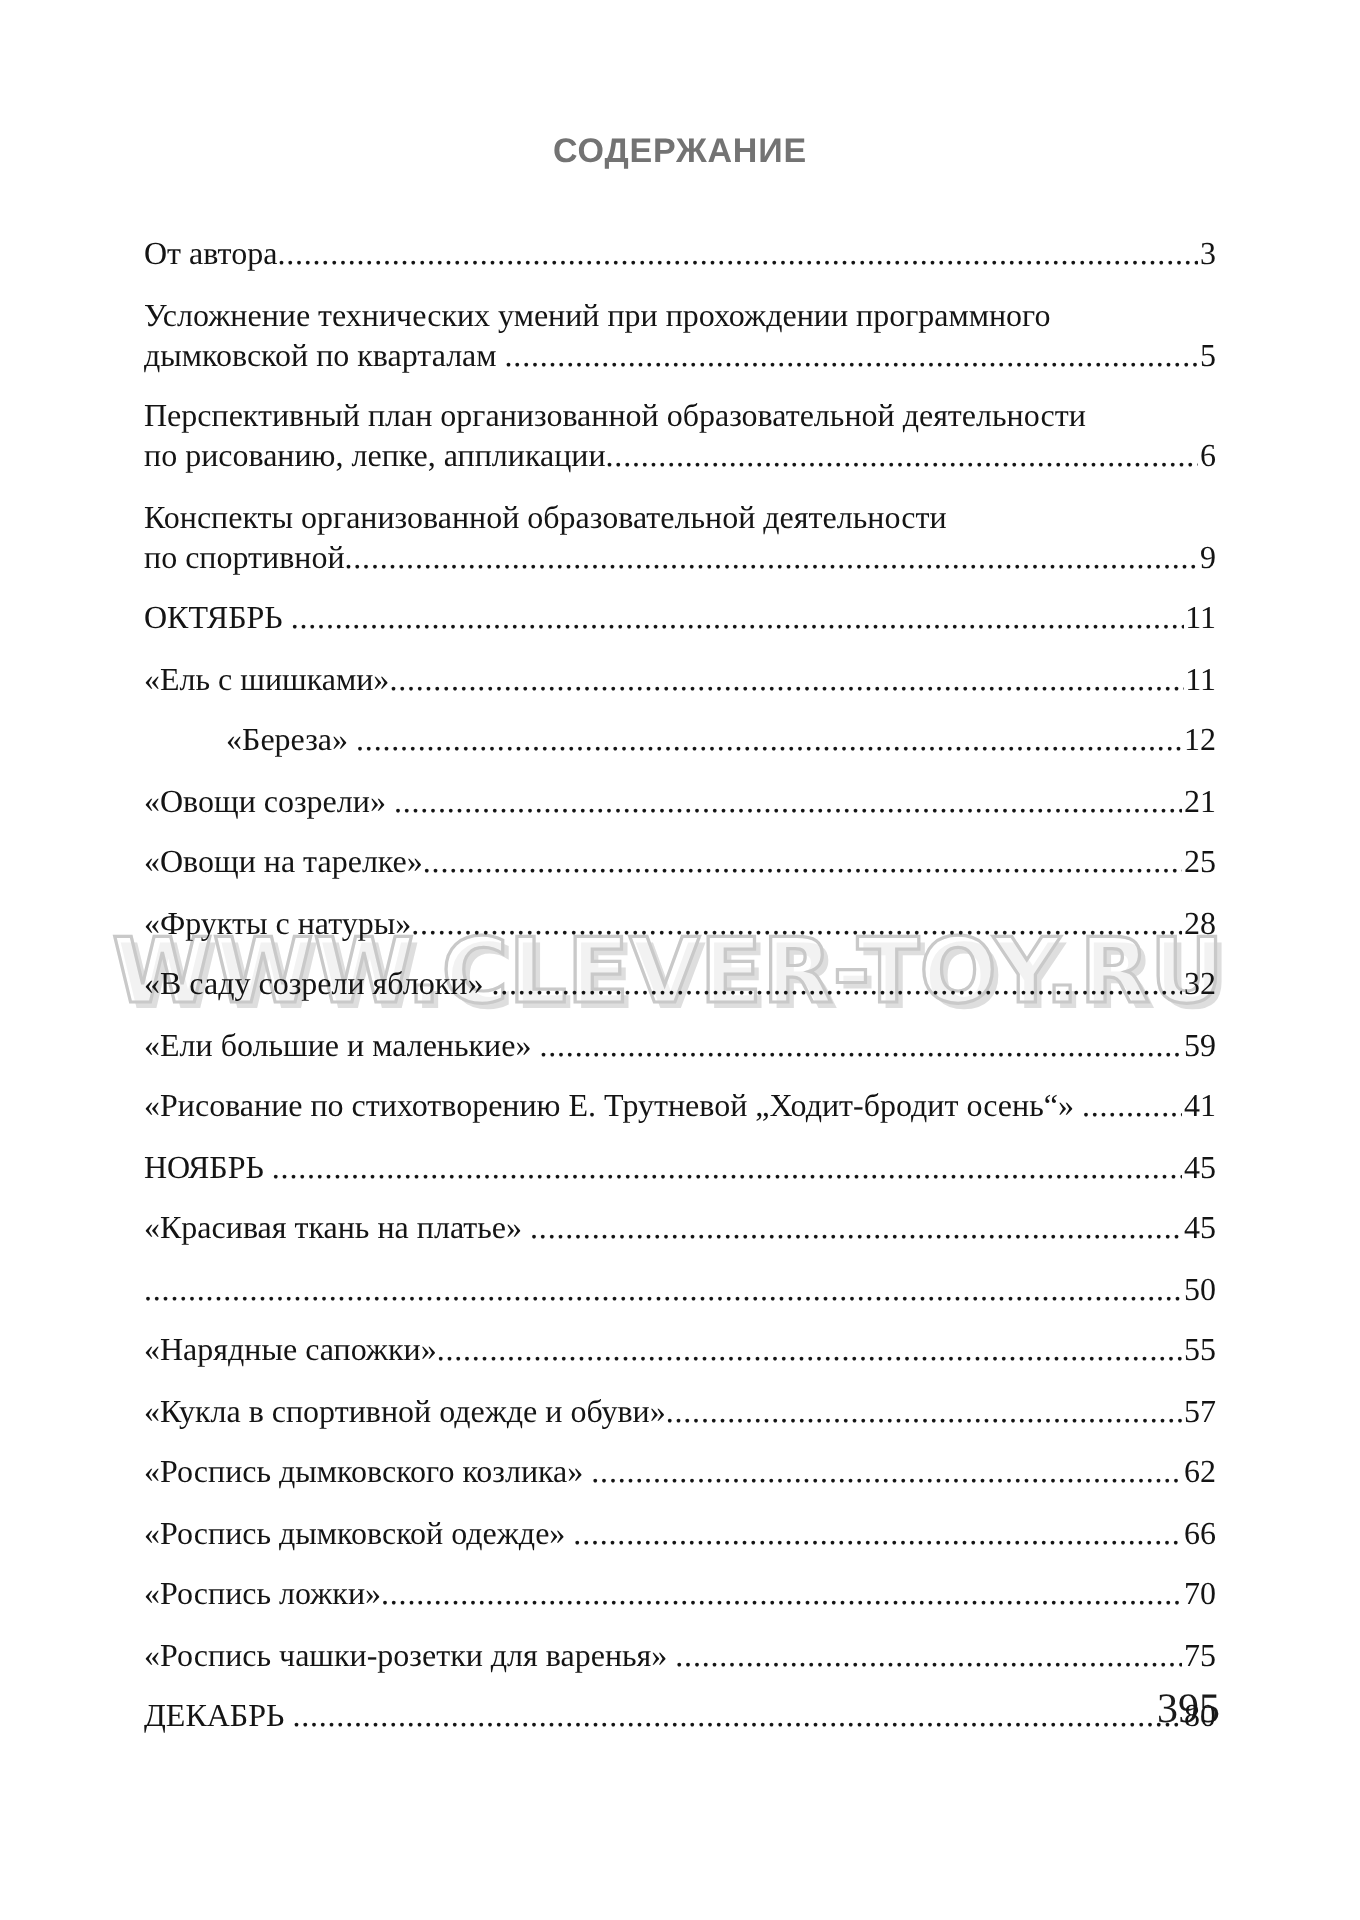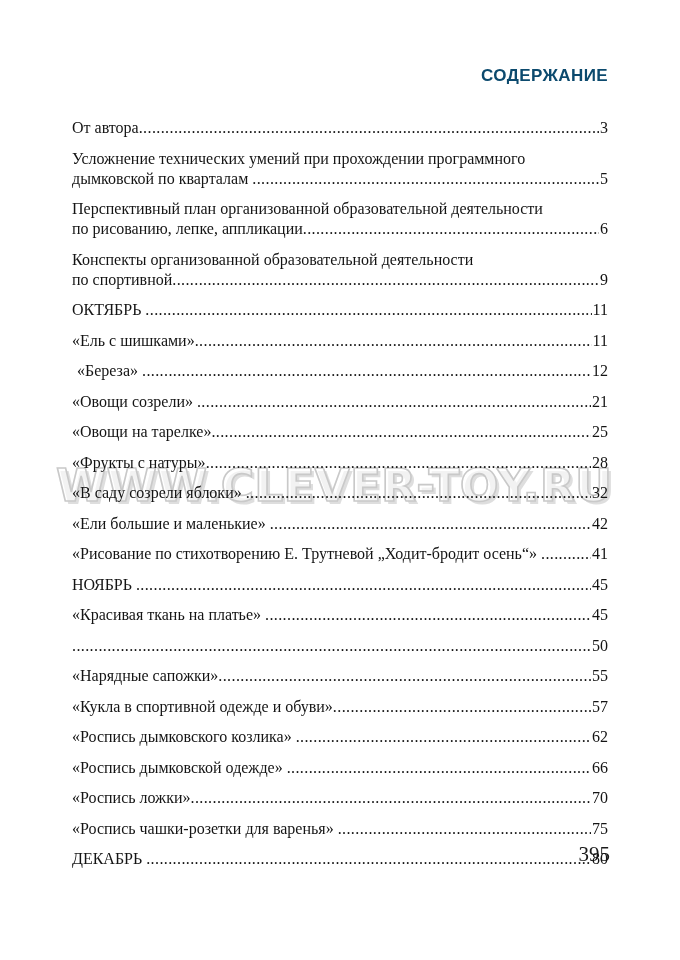--- a/index.html
+++ b/index.html
@@ -19,23 +19,23 @@
     position: absolute;
     inset: 0;
     padding: 66px 72px 0 72px;
     box-sizing: border-box;
   }
   .doc-title {
     font-family: "Liberation Sans", sans-serif;
     font-size: 17px;
     font-weight: bold;
     line-height: 20px;
-    text-align: right;
+    text-align: center;
     letter-spacing: 0.4px;
-    color: #0c4a6e;
+    color: #737373;
   }
   .toc-list {
     position: relative;
     z-index: 1;
     margin-top: 32px;
     font-size: 16px;
   }
   .toc-entry {
     margin-bottom: 10.5px;
     line-height: 20px;
@@ -43,20 +43,21 @@
   .toc-prewrap {
     white-space: pre;
     font-family: Liberation Serif, serif;
   }
   .toc-row {
     display: flex;
     align-items: baseline;
   }
   .toc-entry.indent .toc-row {
     padding-left: 5px;
+    margin-left: 36px;
   }
   .toc-title {
     flex: none;
     white-space: pre;
   }
   .leader {
     flex: 1 1 auto;
     overflow: hidden;
     white-space: nowrap;
     letter-spacing: 0.4px;
@@ -206,21 +207,21 @@
       <span class="leader">................................................................................................................................................................................................................................................</span>
       <span class="page-num">32</span>
     </div>
   </div>
 
   <div class="toc-entry">
 
     <div class="toc-row">
       <span class="toc-title">«Ели большие и маленькие» </span>
       <span class="leader">................................................................................................................................................................................................................................................</span>
-      <span class="page-num">42</span>
+      <span class="page-num">59</span>
     </div>
   </div>
 
   <div class="toc-entry">
 
     <div class="toc-row">
       <span class="toc-title">«Рисование по стихотворению Е. Трутневой „Ходит-бродит осень“» </span>
       <span class="leader">................................................................................................................................................................................................................................................</span>
       <span class="page-num">41</span>
     </div>

